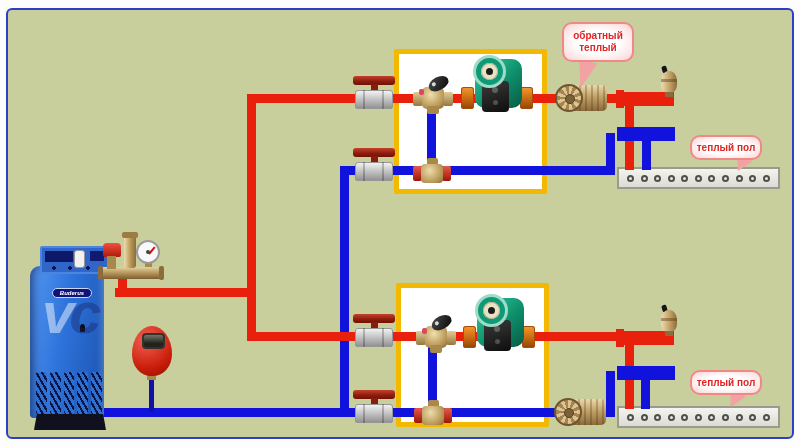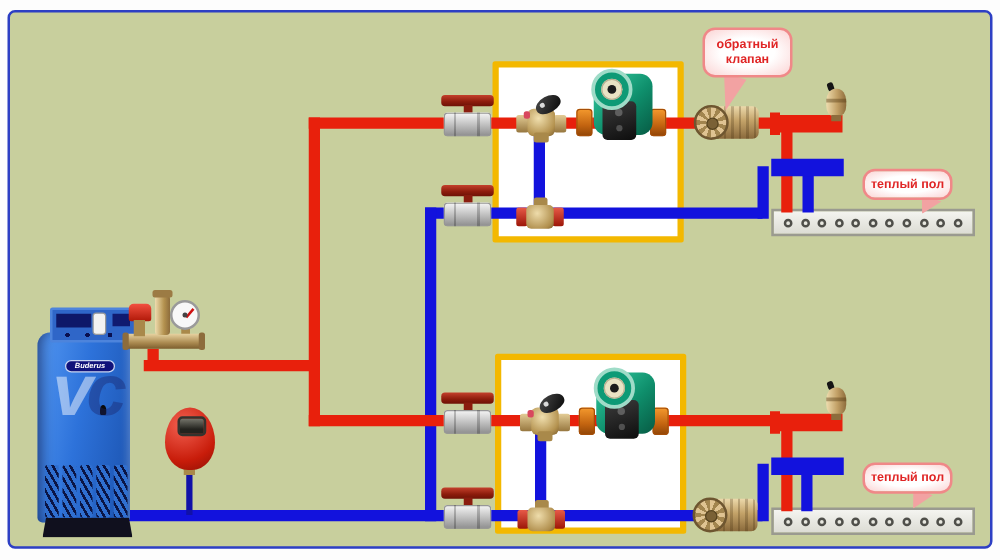--- a/index.html
+++ b/index.html
@@ -307,20 +307,20 @@
   <div class="sg-base"></div>
   <div class="sg-rvalve"></div>
   <div class="sg-vent"></div>
   <div class="sg-gauge"></div>
 
   <div class="etank-stub"></div>
   <div class="etank"></div>
   <div class="etank-win"></div>
 
   <div class="ctail" style="left:576px;top:59px;width:20px;height:30px;transform:rotate(6deg)"></div>
-  <div class="callout" style="left:562px;top:22px;width:72px;height:40px">обратный клапан</div>
+  <div class="callout" style="left:562px;top:22px;width:72px;height:40px">обратный теплый</div>
 
   <div class="ctail" style="left:734px;top:157px;width:18px;height:15px;transform:rotate(14deg)"></div>
   <div class="callout" style="left:690px;top:135px;width:72px;height:25px">теплый пол</div>
 
   <div class="ctail" style="left:727px;top:392px;width:18px;height:16px;transform:rotate(14deg)"></div>
   <div class="callout" style="left:690px;top:370px;width:72px;height:25px">теплый пол</div>
 </div>
 
 </body></html>

